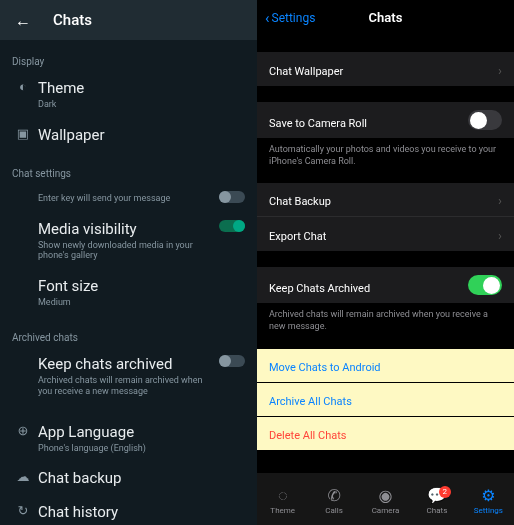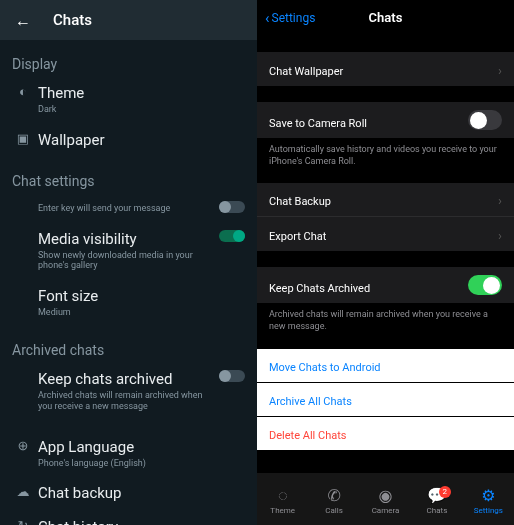--- a/index.html
+++ b/index.html
@@ -6,21 +6,21 @@
   body { width: 514px; height: 525px; background: #666; display: flex; overflow: hidden; }
   .pane { height: 525px; overflow: hidden; color: #fff; }
   .left { width: 257px; background: #111b21; }
   .right { width: 257px; background: #000; position: relative; }
 
   
   .l-header { display: flex; align-items: center; height: 40px; padding: 0 15px; background: #202c33; }
   .l-back { margin-right: 22px; font-size: 16px; }
   .l-title { font-size: 15px; font-weight: 500; }
   .l-body { padding: 10px 0; font-size: 10px; }
-  .l-section { padding: 6px 12px 4px; color: #8696a0; font-size: 14px; }
+  .l-section { padding: 6px 12px 4px; color: #8696a0; font-size: 10px; }
   .l-row { display: flex; align-items: flex-start; padding: 8px 12px; }
   .l-icon { width: 22px; flex: 0 0 22px; text-align: center; color: #8696a0; font-size: 13px; }
   .l-spacer { width: 22px; flex: 0 0 22px; }
   .l-text { flex: 1; padding-left: 4px; }
   .l-label { font-size: 15px; color: #e9edef; }
   .l-sub { font-size: 9px; color: #8696a0; margin-top: 2px; line-height: 1.2; }
   .l-toggle { width: 30px; display: flex; align-items: center; justify-content: flex-end; }
   .tg { width: 26px; height: 12px; border-radius: 10px; background: #3b4a54; position: relative; }
   .tg::after { content: ""; position: absolute; width: 12px; height: 12px; border-radius: 50%; background: #8696a0; top: 0; left: 0; }
   .tg.on { background: #0b6e4f; }
@@ -38,21 +38,21 @@
   .r-label { flex: 1; font-size: 11px; color: #fff; }
   .r-chev { color: #555; font-size: 13px; }
   .r-foot { font-size: 9px; color: #8e8e93; padding: 6px 12px 0; line-height: 1.3; }
   .ios-tg { width: 34px; height: 20px; border-radius: 20px; background: #39393d; position: relative; }
   .ios-tg::after { content:""; width: 17px; height: 17px; background: #fff; border-radius: 50%; position: absolute; top: 1.5px; left: 2px; }
   .ios-tg.on { background: #30d158; }
   .ios-tg.on::after { left: 15px; }
   .r-link { color: #0a84ff; }
   .r-danger { color: #ff453a; }
   .r-group.flat { background: transparent; }
-  .r-group.flat .r-row { background: #ffffff; border-bottom: 1px solid #000; }
+  .r-group.flat .r-row { background: #fef9c3; border-bottom: 1px solid #000; }
 
   .tabbar { position: absolute; bottom: 0; left: 0; right: 0; height: 52px; background: #161616; display: flex; justify-content: space-around; align-items: center; padding-top: 4px; }
   .tab { flex: 1; display: flex; flex-direction: column; align-items: center; color: #8e8e93; font-size: 8px; gap: 2px; position: relative; }
   .tab.active { color: #0a84ff; }
   .tab-ic { font-size: 16px; line-height: 1; }
   .badge { position: absolute; top: -2px; right: 12px; background: #ff3b30; color: #fff; border-radius: 8px; font-size: 8px; min-width: 12px; height: 12px; display: flex; align-items: center; justify-content: center; padding: 0 3px; }
 </style>
 </head>
 <body>
 
@@ -166,21 +166,21 @@
       <span class="r-chev">›</span>
     </div>
   </div>
 
   <div class="r-group">
     <div class="r-row">
       <span class="r-label">Save to Camera Roll</span>
       <div class="ios-tg"></div>
     </div>
   </div>
-  <div class="r-foot">Automatically save history and videos you receive to your iPhone's Camera Roll.</div>
+  <div class="r-foot">Automatically your photos and videos you receive to your iPhone's Camera Roll.</div>
 
   <div class="r-group">
     <div class="r-row">
       <span class="r-label">Chat Backup</span>
       <span class="r-chev">›</span>
     </div>
     <div class="r-row">
       <span class="r-label">Export Chat</span>
       <span class="r-chev">›</span>
     </div>

